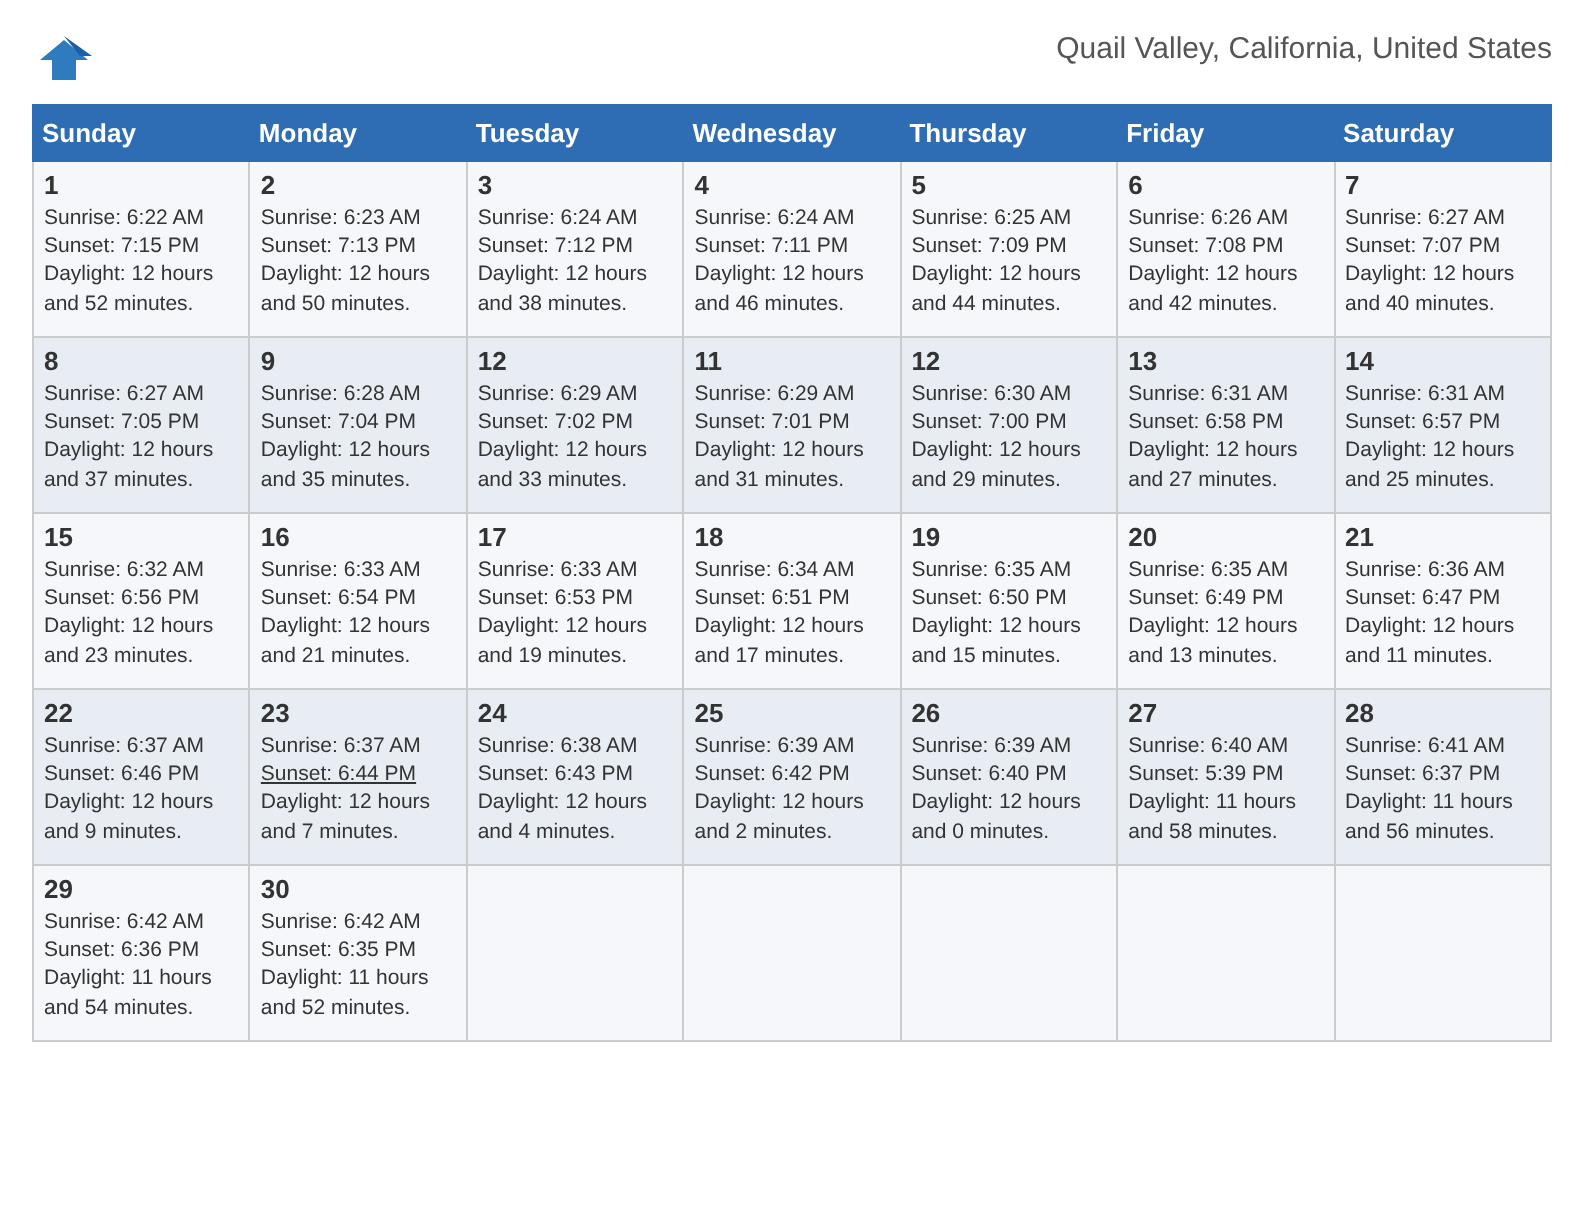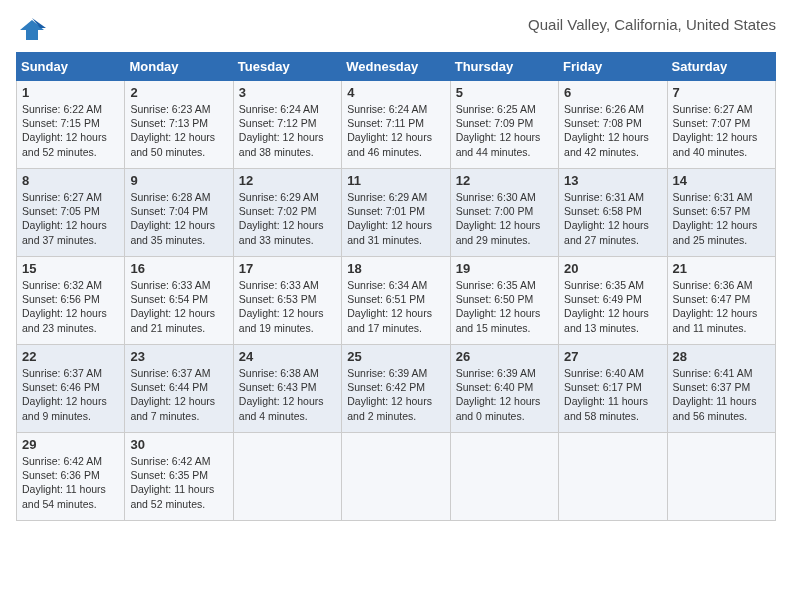--- a/index.html
+++ b/index.html
@@ -269,21 +269,21 @@
         <td>
           <span class="day-number">22</span>
           <span style="display: block; line-height: 1.35;">Sunrise: 6:37 AM</span>
           <span style="display: block; line-height: 1.35;">Sunset: 6:46 PM</span>
           <span style="display: block; line-height: 1.35;">Daylight: 12 hours</span>
           <span style="display: block; line-height: 1.35;">and 9 minutes.</span>
         </td>
         <td>
           <span class="day-number">23</span>
           <span style="display: block; line-height: 1.35;">Sunrise: 6:37 AM</span>
-          <span style="display: block; line-height: 1.35;">Sunset: 6:44 PM</span>
+          <span style="display: block; line-height: 1.35; text-decoration: underline;">Sunset: 6:44 PM</span>
           <span style="display: block; line-height: 1.35;">Daylight: 12 hours</span>
           <span style="display: block; line-height: 1.35;">and 7 minutes.</span>
         </td>
         <td>
           <span class="day-number">24</span>
           <span style="display: block; line-height: 1.35;">Sunrise: 6:38 AM</span>
           <span style="display: block; line-height: 1.35;">Sunset: 6:43 PM</span>
           <span style="display: block; line-height: 1.35;">Daylight: 12 hours</span>
           <span style="display: block; line-height: 1.35;">and 4 minutes.</span>
         </td>
@@ -297,21 +297,21 @@
         <td>
           <span class="day-number">26</span>
           <span style="display: block; line-height: 1.35;">Sunrise: 6:39 AM</span>
           <span style="display: block; line-height: 1.35;">Sunset: 6:40 PM</span>
           <span style="display: block; line-height: 1.35;">Daylight: 12 hours</span>
           <span style="display: block; line-height: 1.35;">and 0 minutes.</span>
         </td>
         <td>
           <span class="day-number">27</span>
           <span style="display: block; line-height: 1.35;">Sunrise: 6:40 AM</span>
-          <span style="display: block; line-height: 1.35;">Sunset: 6:17 PM</span>
+          <span style="display: block; line-height: 1.35;">Sunset: 5:39 PM</span>
           <span style="display: block; line-height: 1.35;">Daylight: 11 hours</span>
           <span style="display: block; line-height: 1.35;">and 58 minutes.</span>
         </td>
         <td>
           <span class="day-number">28</span>
           <span style="display: block; line-height: 1.35;">Sunrise: 6:41 AM</span>
           <span style="display: block; line-height: 1.35;">Sunset: 6:37 PM</span>
           <span style="display: block; line-height: 1.35;">Daylight: 11 hours</span>
           <span style="display: block; line-height: 1.35;">and 56 minutes.</span>
         </td>

